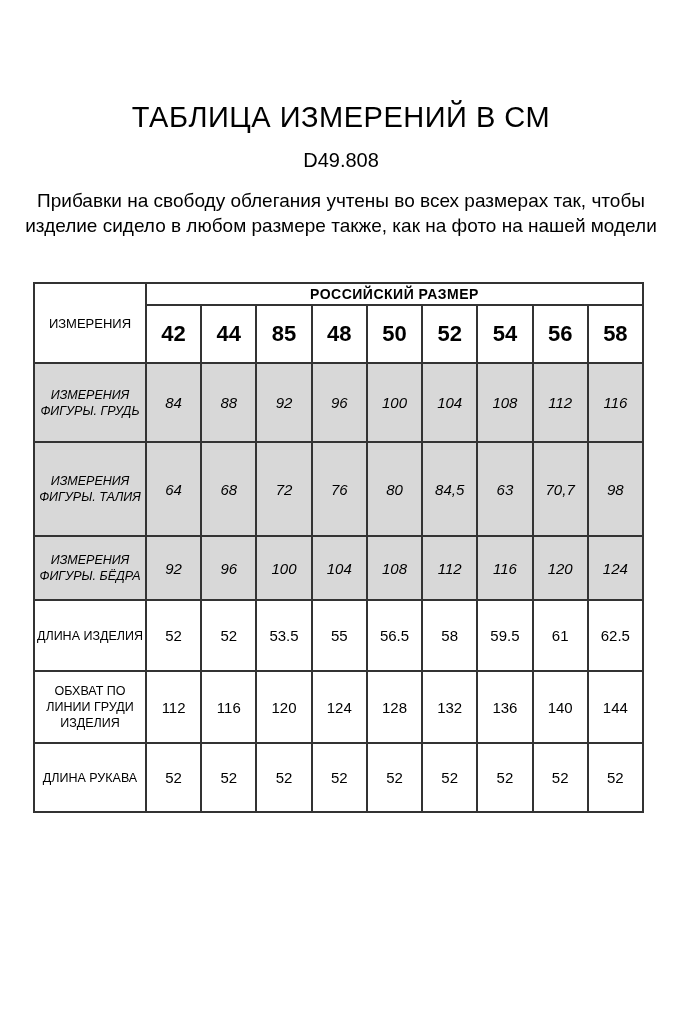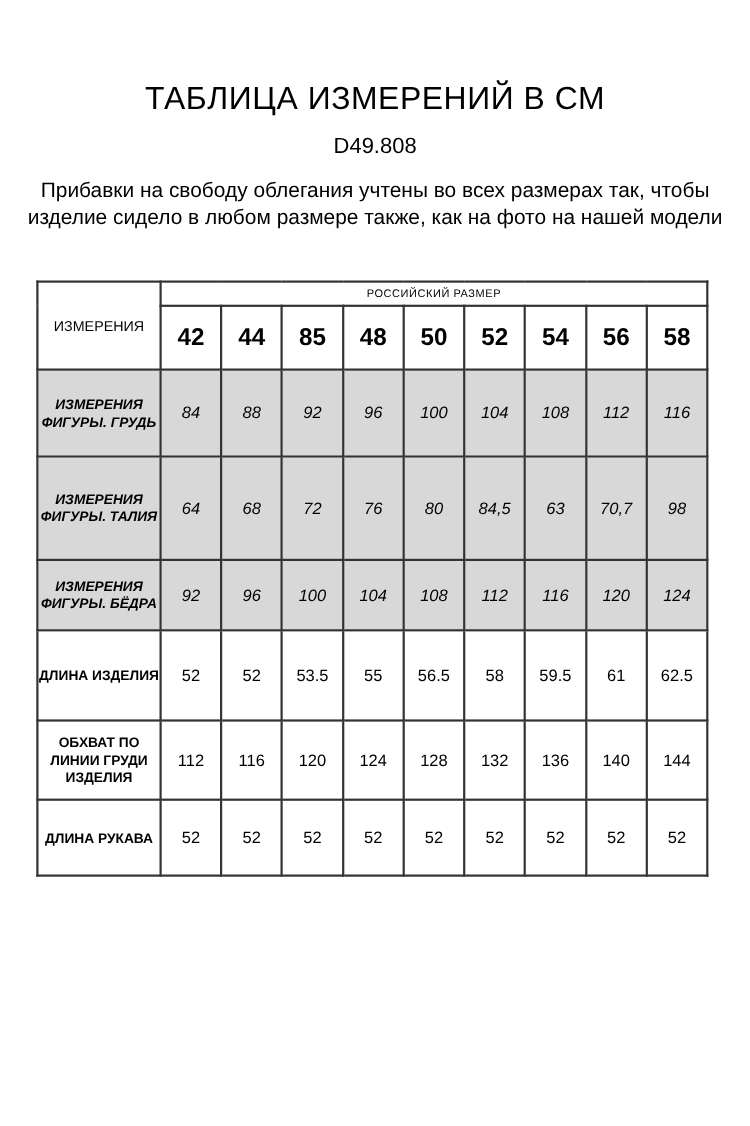--- a/index.html
+++ b/index.html
@@ -10,21 +10,21 @@
   .page {
     position: relative;
     width: 682px;
     height: 1024px;
     background: #ffffff;
     font-family: "Liberation Sans", sans-serif;
     color: #000000;
     overflow: hidden;
   }
   .header-block {
-    padding-top: 73px;
+    padding-top: 100px;
     text-align: center;
   }
   .page-title {
     font-size: 29px;
     line-height: 34px;
     letter-spacing: 0.5px;
   }
   .article-code {
     margin-top: 14px;
     font-size: 20px;
@@ -49,45 +49,45 @@
     vertical-align: middle;
     padding: 0;
     overflow: hidden;
   }
   col.c-label { width: 112px; }
   .corner-th {
     font-weight: normal;
     font-size: 13px;
   }
   .group-th {
-    font-weight: normal;
-    font-size: 10px;
+    font-weight: bold;
+    font-size: 14px;
     letter-spacing: 0.5px;
     height: 20px;
   }
   tr.r-sizes { height: 58px; }
   .size-th {
     font-weight: bold;
     font-size: 22px;
   }
   .label-th {
-    font-weight: bold;
+    font-weight: normal;
     font-size: 12.5px;
     line-height: 16px;
     padding: 2px 5px;
   }
   td.value-cell { font-size: 15px; }
   tr.row-figure {
     background: #d8d8d8;
     font-style: italic;
   }
   tr.r-b1 { height: 79px; }
   tr.r-b2 { height: 94px; }
   tr.r-b3 { height: 64px; }
-  tr.r-b4 { height: 82px; border-radius: 19px; }
+  tr.r-b4 { height: 71px; border-radius: 19px; }
   tr.r-b5 { height: 72px; }
   tr.r-b6 { height: 69px; }
 </style>
 </head>
 <body>
 
 <div class="page">
 
   <div class="header-block">
     <div class="page-title">ТАБЛИЦА ИЗМЕРЕНИЙ В СМ</div>

